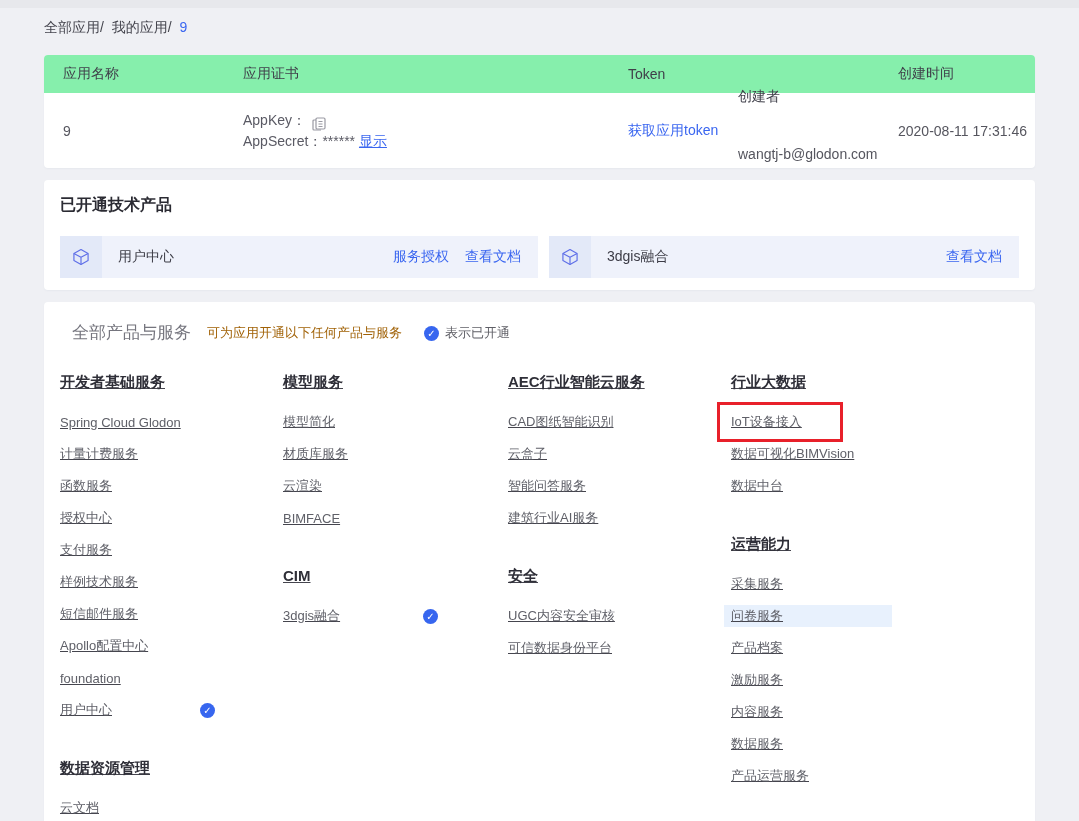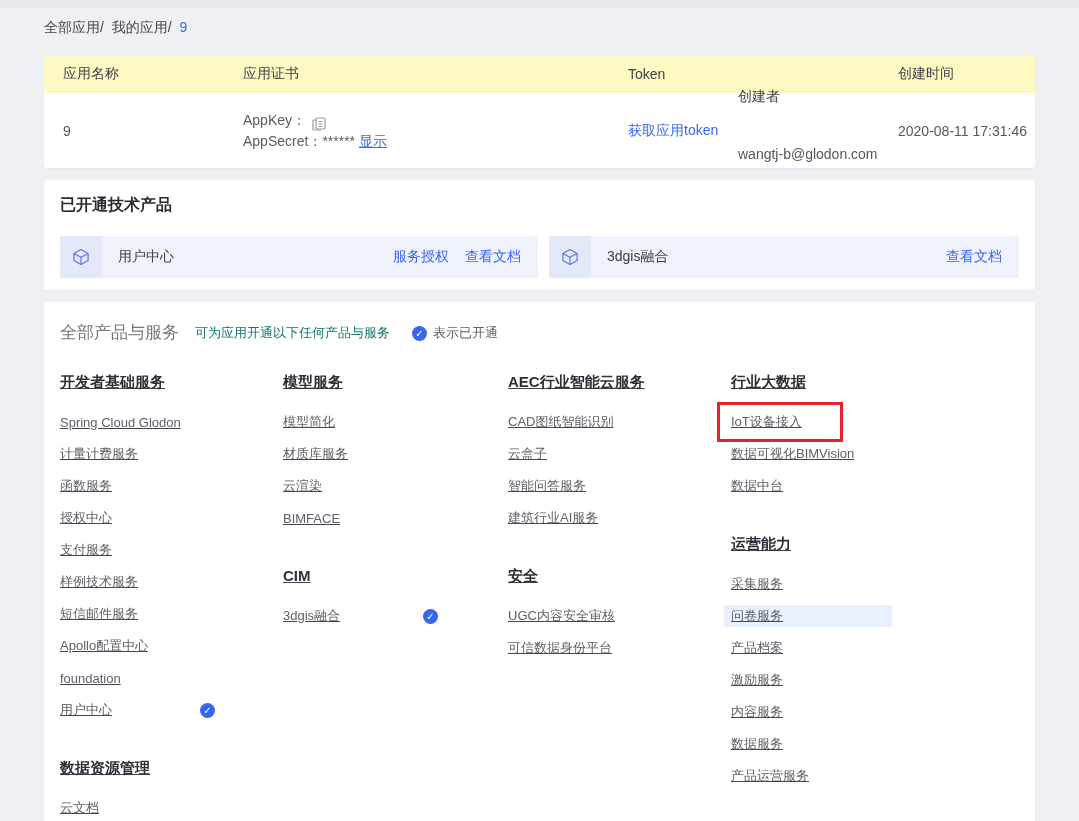--- a/index.html
+++ b/index.html
@@ -17,21 +17,21 @@
   .breadcrumb { position:absolute; top:19px; left:44px; font-size:14px; color:#45454e; }
   .breadcrumb span { margin-right:4px; }
   .breadcrumb .current { color:#3a66f0; }
 
   .card { position:absolute; left:44px; width:991px; background:#fff; border-radius:4px;
           box-shadow:0 1px 2px rgba(30,40,90,0.04); }
 
   
   .card-table { top:55px; height:113px; }
   .trow { display:flex; align-items:center; }
-  .thead { height:38px; background:#fef9c3; border-radius:4px 4px 0 0; font-size:14px; color:#3f3f49; }
+  .thead { height:38px; background:#86efac; border-radius:4px 4px 0 0; font-size:14px; color:#3f3f49; }
   .tbody { height:75px; font-size:14px; color:#55555e; }
   .c-name { width:199px; padding-left:19px; }
   .c-cert { width:385px; }
   .c-token { width:110px; }
   .c-creator { width:160px; padding-right:12px;margin-top:46px; }
   .c-time { flex:1; }
   .cert-line { display:flex; align-items:flex-end; line-height:21px; color:#5a5a64; }
   .link { color:#3a66f0; cursor:pointer; text-decoration:none; }
   .link.underline { text-decoration:underline; }
   .copy-icon { margin-left:6px; display:inline-flex; cursor:pointer; }
@@ -44,22 +44,22 @@
   .product-card { height:42px; background:#eff2fb; display:flex; align-items:center; }
   .product-card.a { width:478px; }
   .product-card.b { flex:1; }
   .icon-box { width:42px; height:42px; background:#e3e9f8; display:flex; align-items:center; justify-content:center; flex:none; }
   .product-name { margin-left:16px; font-size:14px; color:#3c3c46; }
   .product-links { margin-left:auto; padding-right:17px; display:flex; gap:16px; font-size:14px; }
 
   
   .card-catalog { top:302px; height:519px; padding:0 16px; border-radius:4px 4px 0 0; }
   .catalog-header { display:flex; align-items:center; padding-top:20px; }
-  .catalog-title { font-size:17px; color:#75757e; line-height:22px; }
-  .catalog-subtitle { margin-left:16px; font-size:13px; color:#0f766e; }
+  .catalog-title { font-size:17px; color:#75757e; line-height:22px;margin-left:12px; }
+  .catalog-subtitle { margin-left:16px; font-size:13px; color:#a16207; }
   .legend { margin-left:22px; display:flex; align-items:center; font-size:13px; color:#5f5f66; }
   .legend .check-badge { position:static; margin-right:6px; }
 
   .catalog-grid { margin-top:28px; display:grid; grid-template-columns:223px 225px 223px 1fr;text-decoration:underline; }
   .group + .group { margin-top:32px; }
   .group-title { font-size:15px; font-weight:700; color:#2f2f38; line-height:20px; margin-bottom:14px; }
   .item { position:relative; height:32px; display:flex; align-items:center; font-size:13px; color:#5f6068; cursor:pointer; }
   .item .item-label { position:relative; z-index:1; }
   .check-badge { position:absolute; left:140px; width:15px; height:15px; border-radius:50%;
                  background:#3766ef; color:#fff; font-size:10px; line-height:15px;

